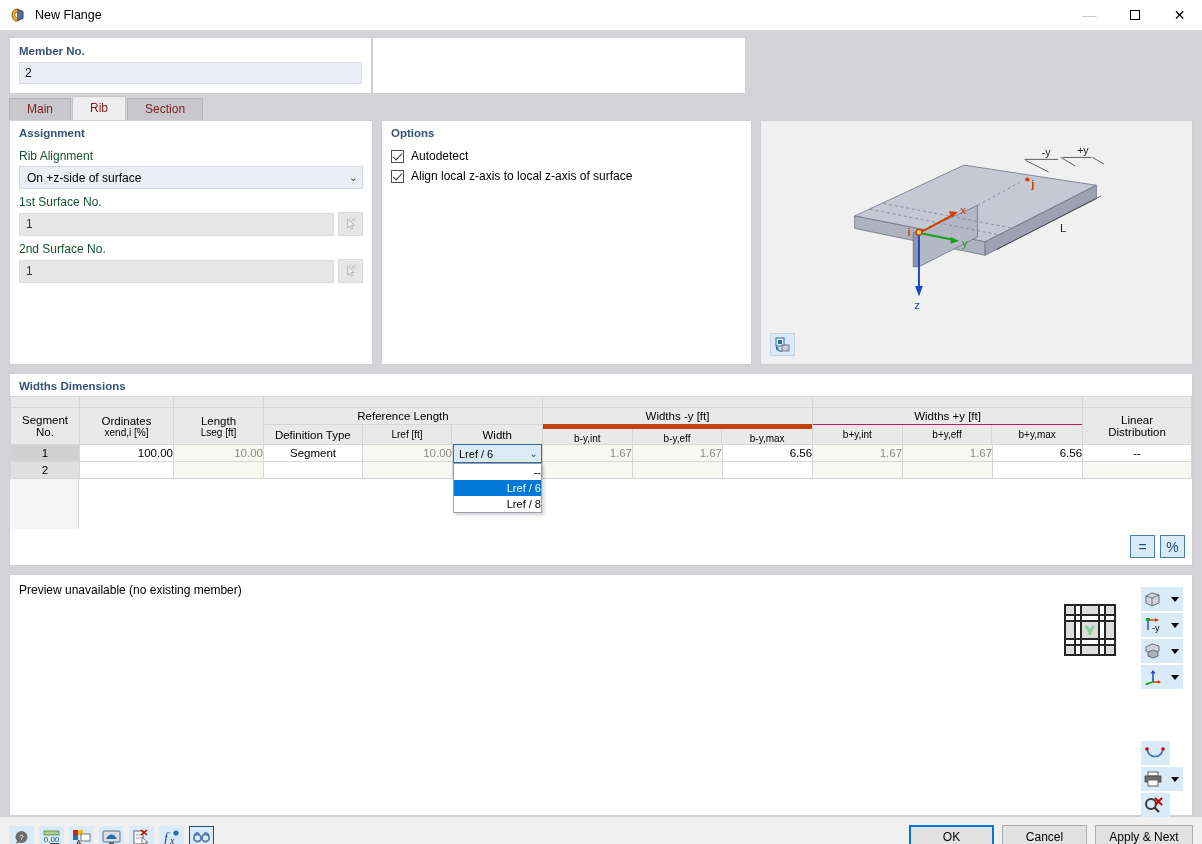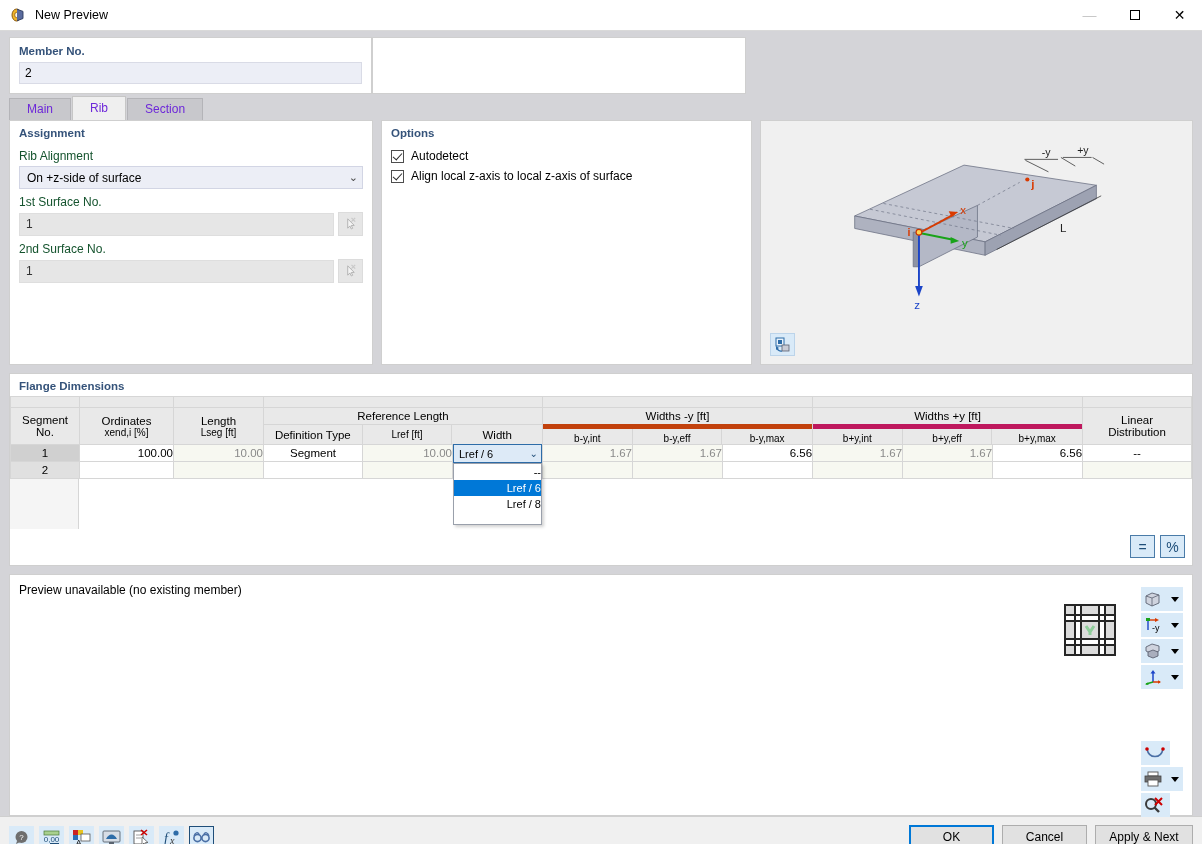--- a/index.html
+++ b/index.html
@@ -43,21 +43,21 @@
   .pickbtn {
     width:25px; height:24px; margin-left:4px; background:#dbeaf7; border:1px solid #bcd4ea;
     display:flex; align-items:center; justify-content:center; flex:none;
   }
   .pickbtn.disabled { background:#e6e6e6; border-color:#dcdcdc; }
 
   
   .tabstrip { padding:4px 9px 0 9px; display:flex; align-items:flex-end; height:26px; }
   .tab {
     height:22px; padding:0 17px; line-height:21px; font-size:12px;
-    background:#c8c8cc; border:1px solid #b4b4b8; border-bottom:none; margin-right:1px; color:#6d28d9;
+    background:#c8c8cc; border:1px solid #b4b4b8; border-bottom:none; margin-right:1px; color:#7f1d1d;
   }
   .tab.active { background:#efefef; border-color:#c6c6c6; height:24px; line-height:23px; }
 
   
   .midrow { display:flex; gap:8px; padding:0 9px; }
   .group {
     background:#fff; border:1px solid #cfcfcf; position:relative;
   }
   .group-title { color:#35537a; font-weight:bold; font-size:11.5px; padding:6px 0 4px 9px; }
 
@@ -137,21 +137,21 @@
 <div class="window">
 
   <div class="titlebar">
     <div class="app-icon">
       <svg width="18" height="18" viewBox="0 0 18 18">
         <ellipse cx="7.5" cy="9" rx="4.5" ry="6" fill="#f0b429" stroke="#8a5a12" stroke-width="1"></ellipse>
         <ellipse cx="7.5" cy="9" rx="1.8" ry="2.6" fill="#fff7e0" stroke="#8a5a12" stroke-width="0.8"></ellipse>
         <path d="M8 3.2 L14 5.4 L14 12.5 L8 14.8" fill="#5a6b9e" stroke="#2c3a5e" stroke-width="0.9"></path>
       </svg>
     </div>
-    <div class="title">New Preview</div>
+    <div class="title">New Flange</div>
     <div class="wincontrols">
       <div class="wc-min">—</div>
       <div class="wc-max">
           <span></span>
         </div>
       <div class="wc-close">✕</div>
     </div>
   </div>
 
   <div class="content">
@@ -275,21 +275,21 @@
             <rect x="3" y="3" width="4" height="4" fill="#2d6ca8"></rect>
             <rect x="7" y="8" width="7" height="6" fill="#c9ccd6" stroke="#5a6070" stroke-width="0.8"></rect>
             <path d="M2 11 a4 4 0 0 0 5 3" stroke="#2d6ca8" stroke-width="1.2" fill="none"></path>
             <polygon points="1,9 4,11 1,13" fill="#2d6ca8"></polygon>
           </svg>
         </div>
       </div>
     </div>
 
     <div class="flange">
-      <div class="group-title">Flange Dimensions</div>
+      <div class="group-title">Widths Dimensions</div>
 
       <table class="tbl">
         <colgroup>
           <col style="width:69px">
             <col style="width:94px">
             <col style="width:90px">
           <col style="width:99px">
             <col style="width:90px">
             <col style="width:90px">
           <col style="width:90px">
@@ -334,21 +334,21 @@
             <th class="hdr two" colspan="3" style="padding:0">
               <div style="height:16px;line-height:16px;">Widths -y [ft]</div>
               <div style="display:flex;height:20px;border-top:5px solid #c2410c;font-size:10px;">
                 <div style="width:90px;line-height:20px;border-right:1px solid #d6d6d6;">b-y,int</div>
                 <div style="width:90px;line-height:20px;border-right:1px solid #d6d6d6;">b-y,eff</div>
                 <div style="width:90px;line-height:20px;">b-y,max</div>
               </div>
             </th>
             <th class="hdr two" colspan="3" style="padding:0">
               <div style="height:16px;line-height:16px;">Widths +y [ft]</div>
-              <div style="display:flex;height:20px;border-top:5px solid #be185d;font-size:10px;">
+              <div style="display:flex;height:20px;border-top:1px solid #be185d;font-size:10px;">
                 <div style="width:90px;line-height:20px;border-right:1px solid #d6d6d6;">b+y,int</div>
                 <div style="width:90px;line-height:20px;border-right:1px solid #d6d6d6;">b+y,eff</div>
                 <div style="width:90px;line-height:20px;">b+y,max</div>
               </div>
             </th>
             <th class="hdr two">
               <div>Linear</div>
               <div>Distribution</div>
             </th>
           </tr>
@@ -361,21 +361,21 @@
             <td class="cell c">Segment</td>
             <td class="cell ro r">10.00</td>
             <td class="cell" style="position:relative;padding:0;">
               <div style="position:absolute;left:0;top:-1px;width:89px;height:19px;background:#ddeaf7;border:1px solid #2d6ca8;display:flex;align-items:center;padding:0 3px 0 5px;z-index:5;">
                 <span style="font-size:11px">Lref / 6</span>
                 <span style="margin-left:auto;font-size:10px;color:#1f4e79;">⌄</span>
               </div>
               <div style="position:absolute;left:0;top:18px;width:89px;background:#fff;border:1px solid #9aa0ab;z-index:6;box-shadow:2px 2px 3px rgba(0,0,0,0.18);">
                 <div style="height:16px;line-height:16px;padding-left:5px;font-size:11px;">--</div>
                 <div style="height:16px;line-height:16px;padding-left:5px;font-size:11px;background:#0078d7;color:#fff;">Lref / 6</div>
-                <div style="height:28px;line-height:16px;padding-left:5px;font-size:11px;">Lref / 8</div>
+                <div style="height:16px;line-height:16px;padding-left:5px;font-size:11px;">Lref / 8</div>
               </div>
             </td>
             <td class="cell ro r">1.67</td>
             <td class="cell ro r">1.67</td>
             <td class="cell r">6.56</td>
             <td class="cell ro r">1.67</td>
             <td class="cell ro r">1.67</td>
             <td class="cell r">6.56</td>
             <td class="cell c">--</td>
           </tr>

